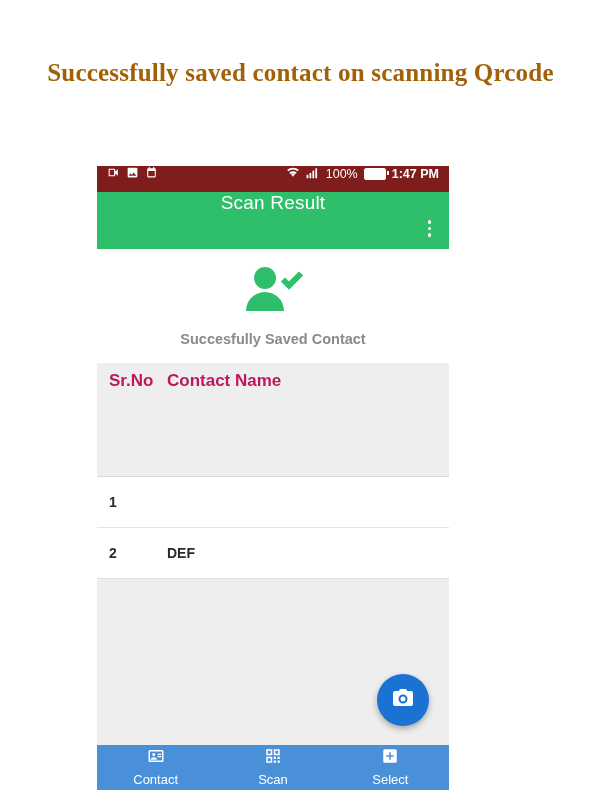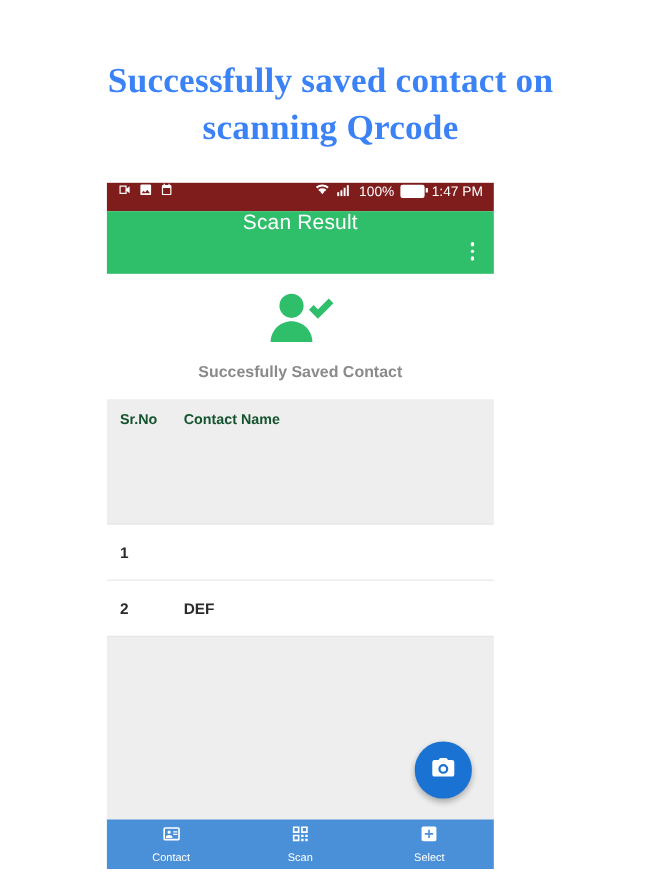--- a/index.html
+++ b/index.html
@@ -9,24 +9,24 @@
   body {
     width: 601px;
     height: 800px;
     background: #ffffff;
     font-family: "Liberation Sans", sans-serif;
     overflow: hidden;
   }
 
   .page-heading {
     text-align: center;
-    color: #3b82f6;
+    color: #a16207;
     font-family: "Liberation Serif", serif;
     font-weight: bold;
-    font-size: 32px;
+    font-size: 25px;
     line-height: 42px;
     margin: 52px 40px 0 40px;
     letter-spacing: 0.2px;
   }
 
   .phone {
     position: absolute;
     left: 97px;
     top: 166px;
     width: 352px;
@@ -74,21 +74,21 @@
   .battery:after {
     content: "";
     position: absolute;
     right: -4px;
     top: 2px;
     width: 2px;
     height: 4px;
     background: #ffffff;
   }
   .wifi-glyph { font-size: 13px; }
-  .time-text { font-weight: normal; }
+  .time-text { font-weight: bold; }
 
   
   .app-bar {
     height: 57px;
     background: #2fbf6b;
     display: flex;
     align-items: center;
     padding: 0 14px;
     color: #ffffff;
     flex-direction: column;
@@ -132,22 +132,22 @@
     font-size: 14.5px;
     margin-top: 14px;
   }
 
   .table-header {
     margin-top: 16px;
     background: #eeeeee;
     height: 35px;
     display: flex;
     align-items: center;
-    font-size: 13px;
-    color: #14532d;
+    font-size: 17px;
+    color: #be185d;
   }
   .col-sr { width: 70px; padding-left: 12px; box-sizing: border-box; }
   .col-name { flex: 1; }
 
   .empty-block {
     background: #eeeeee;
     height: 78px;
   }
   .divider {
     height: 1px;
@@ -193,21 +193,21 @@
   .nav-item {
     flex: 1;
     display: flex;
     flex-direction: column;
     align-items: center;
     justify-content: center;
     gap: 3px;
     cursor: pointer;
   }
   .nav-item .nav-label {
-    font-size: 10px;
+    font-size: 13px;
   }
   .nav-item.active .nav-label,
   .nav-item.active svg { color: #ffffff; }
 </style>
 </head>
 <body>
 
 <h1 class="page-heading">Successfully saved contact on scanning Qrcode</h1>
 
 <div class="phone">

